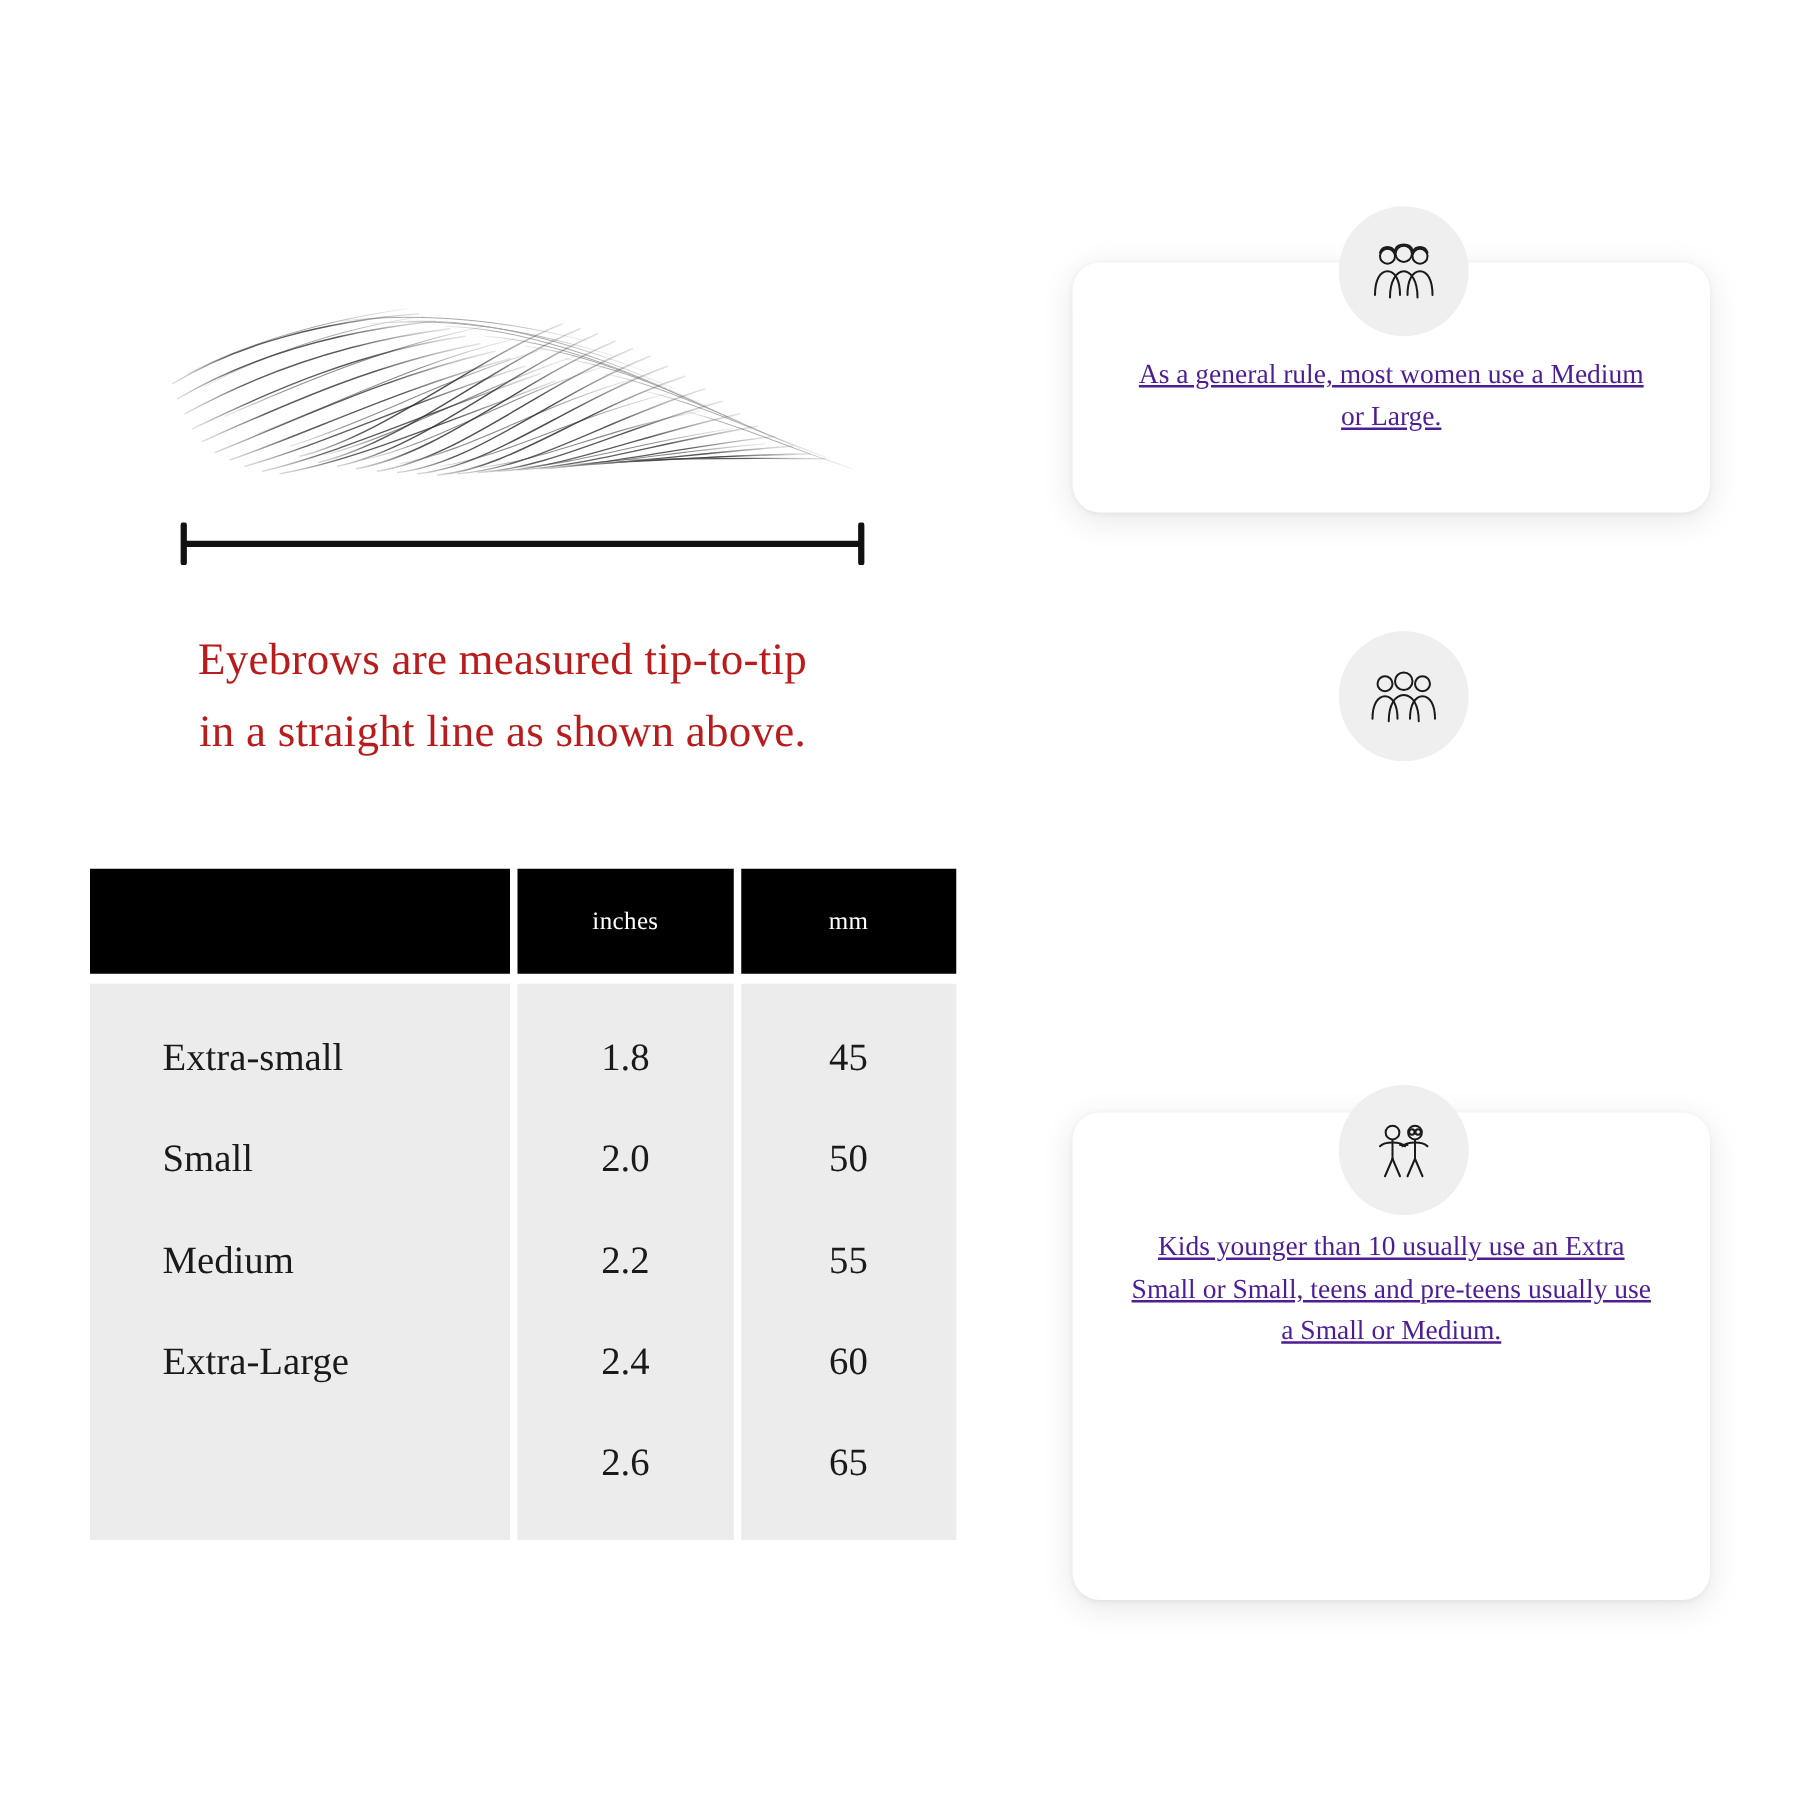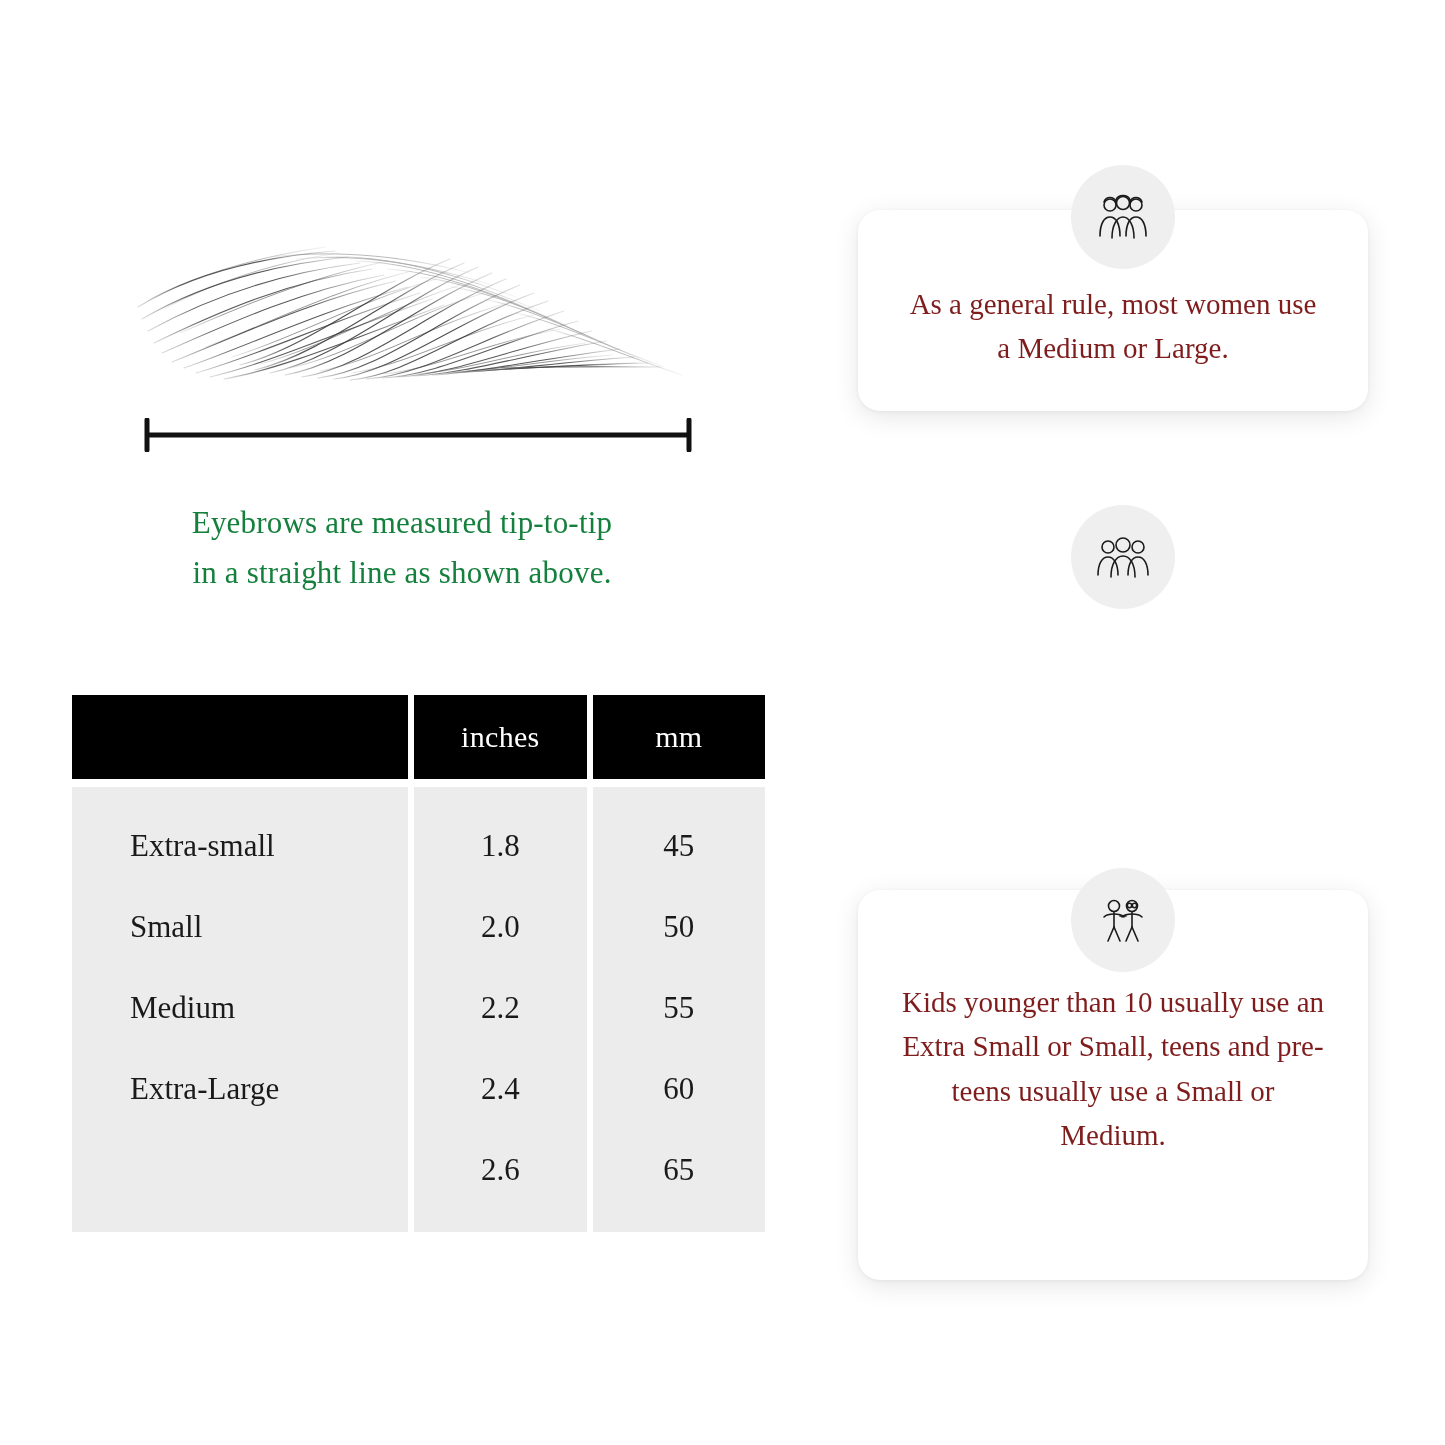--- a/index.html
+++ b/index.html
@@ -46,23 +46,23 @@
     width: 550px;
     height: 34px;
   }
 
   .caption {
     position: absolute;
     left: 72px;
     top: 498px;
     width: 660px;
     text-align: center;
-    font-size: 31px;
+    font-size: 36px;
     line-height: 1.62;
-    color: #15803d;
+    color: #b91c1c;
     letter-spacing: 0.2px;
   }
 
   
   .table {
     position: absolute;
     left: 72px;
     top: 695px;
     width: 693px;
   }
@@ -70,21 +70,21 @@
     display: flex;
     gap: 6px;
   }
   .t-head .cell {
     background: #000000;
     color: #ffffff;
     height: 84px;
     display: flex;
     align-items: center;
     justify-content: center;
-    font-size: 30px;
+    font-size: 20px;
     letter-spacing: 0.3px;
   }
   .c1 { width: 345px; }
   .c2 { width: 177px; }
   .c3 { width: 177px; }
 
   .t-body {
     display: flex;
     gap: 6px;
     margin-top: 8px;
@@ -119,23 +119,24 @@
     width: 510px;
     background: #ffffff;
     border-radius: 22px;
     box-shadow: 0 6px 26px rgba(0,0,0,0.10), 0 1px 4px rgba(0,0,0,0.05);
     box-sizing: border-box;
     padding: 72px 42px 40px 42px;
     text-align: center;
   }
   .note p {
     margin: 0;
-    font-size: 29px;
+    font-size: 22px;
     line-height: 1.53;
-    color: #7f1d1d;
+    color: #4c1d95;
+    text-decoration: underline;
   }
 
   .note-1 { top: 210px; min-height: 200px; }
   .note-2 { top: 555px; min-height: 200px; }
   .note-3 { top: 890px; min-height: 390px; padding-top: 90px; }
 
   .badge {
     position: absolute;
     left: 50%;
     transform: translateX(-50%);

